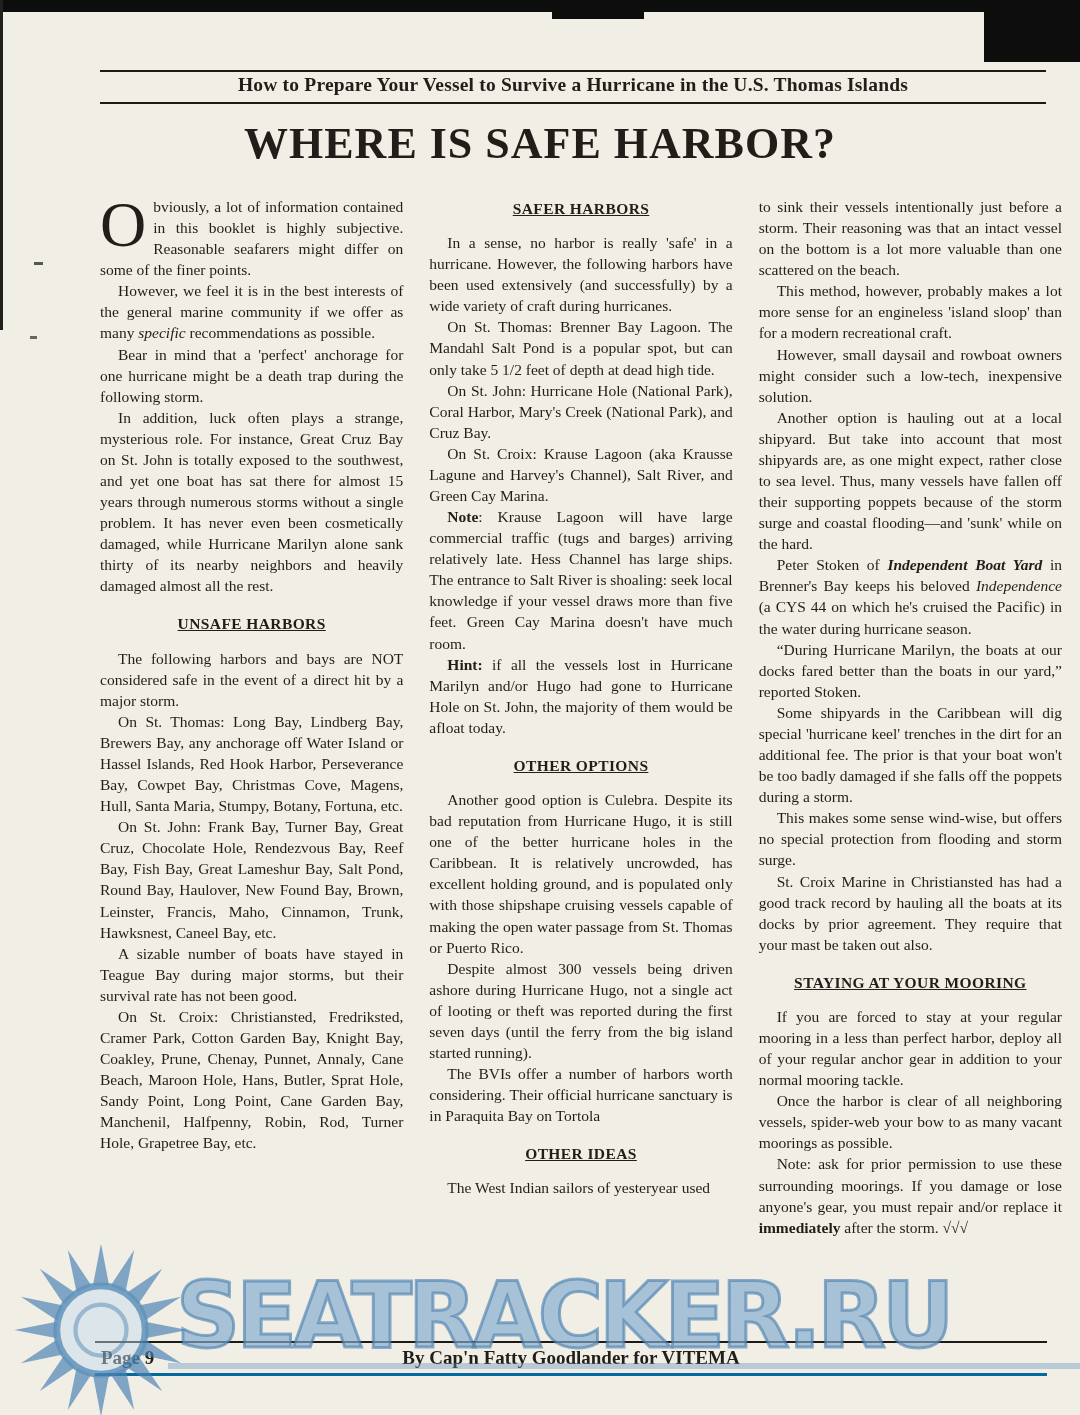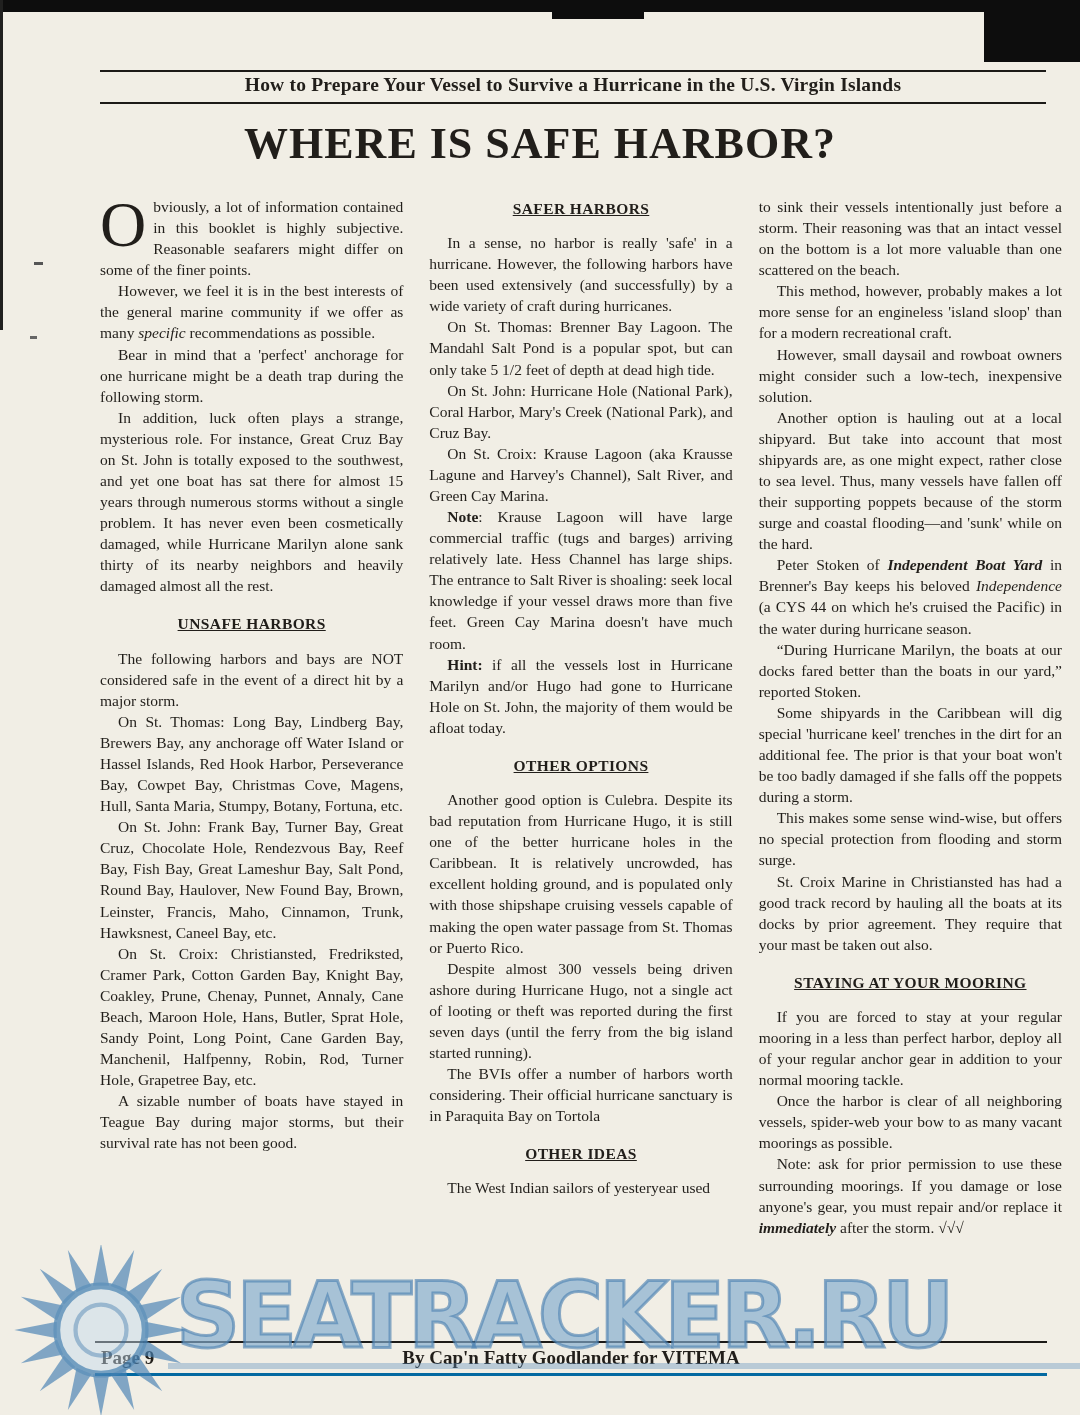--- a/index.html
+++ b/index.html
@@ -78,37 +78,37 @@
 
 <div class="page">
   <div class="scan-top"></div>
   <div class="scan-top-c"></div>
   <div class="scan-corner"></div>
   <div class="scan-left"></div>
   <div class="scan-dash1"></div>
   <div class="scan-dash2"></div>
 
   <div class="rule rule-top"></div>
-  <div class="running-header">How to Prepare Your Vessel to Survive a Hurricane in the U.S. Virgin Islands</div>
+  <div class="running-header">How to Prepare Your Vessel to Survive a Hurricane in the U.S. Thomas Islands</div>
   <div class="rule rule-bot"></div>
 
   <h1 class="title">WHERE IS SAFE HARBOR?</h1>
 
   <div class="columns">
     <div class="col" id="col-0">
         <p class="para no-indent"><span class="dropcap">O</span><span>bviously, a lot of information contained in this booklet is highly subjective. Reasonable seafarers might differ on some of the finer points.</span></p>
         <p class="para"><span>However, we feel it is in the best interests of the general marine community if we offer as many </span><span style="font-style: italic;">specific</span><span> recommendations as possible.</span></p>
         <p class="para"><span>Bear in mind that a 'perfect' anchorage for one hurricane might be a death trap during the following storm.</span></p>
         <p class="para"><span>In addition, luck often plays a strange, mysterious role. For instance, Great Cruz Bay on St. John is totally exposed to the southwest, and yet one boat has sat there for almost 15 years through numerous storms without a single problem. It has never even been cosmetically damaged, while Hurricane Marilyn alone sank thirty of its nearby neighbors and heavily damaged almost all the rest.</span></p>
         <div class="col-heading">UNSAFE HARBORS</div>
         <p class="para"><span>The following harbors and bays are NOT considered safe in the event of a direct hit by a major storm.</span></p>
         <p class="para"><span>On St. Thomas: Long Bay, Lindberg Bay, Brewers Bay, any anchorage off Water Island or Hassel Islands, Red Hook Harbor, Perseverance Bay, Cowpet Bay, Christmas Cove, Magens, Hull, Santa Maria, Stumpy, Botany, Fortuna, etc.</span></p>
         <p class="para"><span>On St. John: Frank Bay, Turner Bay, Great Cruz, Chocolate Hole, Rendezvous Bay, Reef Bay, Fish Bay, Great Lameshur Bay, Salt Pond, Round Bay, Haulover, New Found Bay, Brown, Leinster, Francis, Maho, Cinnamon, Trunk, Hawksnest, Caneel Bay, etc.</span></p>
+        <p class="para"><span>A sizable number of boats have stayed in Teague Bay during major storms, but their survival rate has not been good.</span></p>
         <p class="para"><span>On St. Croix: Christiansted, Fredriksted, Cramer Park, Cotton Garden Bay, Knight Bay, Coakley, Prune, Chenay, Punnet, Annaly, Cane Beach, Maroon Hole, Hans, Butler, Sprat Hole, Sandy Point, Long Point, Cane Garden Bay, Manchenil, Halfpenny, Robin, Rod, Turner Hole, Grapetree Bay, etc.</span></p>
-        <p class="para"><span>A sizable number of boats have stayed in Teague Bay during major storms, but their survival rate has not been good.</span></p>
       </div>
     <div class="col" id="col-1">
         <div class="col-heading">SAFER HARBORS</div>
         <p class="para"><span>In a sense, no harbor is really 'safe' in a hurricane. However, the following harbors have been used extensively (and successfully) by a wide variety of craft during hurricanes.</span></p>
         <p class="para"><span>On St. Thomas: Brenner Bay Lagoon. The Mandahl Salt Pond is a popular spot, but can only take 5 1/2 feet of depth at dead high tide.</span></p>
         <p class="para"><span>On St. John: Hurricane Hole (National Park), Coral Harbor, Mary's Creek (National Park), and Cruz Bay.</span></p>
         <p class="para"><span>On St. Croix: Krause Lagoon (aka Krausse Lagune and Harvey's Channel), Salt River, and Green Cay Marina.</span></p>
         <p class="para"><span style="font-weight: bold;">Note</span><span>: Krause Lagoon will have large commercial traffic (tugs and barges) arriving relatively late. Hess Channel has large ships. The entrance to Salt River is shoaling: seek local knowledge if your vessel draws more than five feet. Green Cay Marina doesn't have much room.</span></p>
         <p class="para"><span style="font-weight: bold;">Hint:</span><span> if all the vessels lost in Hurricane Marilyn and/or Hugo had gone to Hurricane Hole on St. John, the majority of them would be afloat today.</span></p>
         <div class="col-heading">OTHER OPTIONS</div>
@@ -124,21 +124,21 @@
         <p class="para"><span>However, small daysail and rowboat owners might consider such a low-tech, inexpensive solution.</span></p>
         <p class="para"><span>Another option is hauling out at a local shipyard. But take into account that most shipyards are, as one might expect, rather close to sea level. Thus, many vessels have fallen off their supporting poppets because of the storm surge and coastal flooding—and 'sunk' while on the hard.</span></p>
         <p class="para"><span>Peter Stoken of </span><span style="font-style: italic; font-weight: bold;">Independent Boat Yard</span><span> in Brenner's Bay keeps his beloved </span><span style="font-style: italic;">Independence</span><span> (a CYS 44 on which he's cruised the Pacific) in the water during hurricane season.</span></p>
         <p class="para"><span>“During Hurricane Marilyn, the boats at our docks fared better than the boats in our yard,” reported Stoken.</span></p>
         <p class="para"><span>Some shipyards in the Caribbean will dig special 'hurricane keel' trenches in the dirt for an additional fee. The prior is that your boat won't be too badly damaged if she falls off the poppets during a storm.</span></p>
         <p class="para"><span>This makes some sense wind-wise, but offers no special protection from flooding and storm surge.</span></p>
         <p class="para"><span>St. Croix Marine in Christiansted has had a good track record by hauling all the boats at its docks by prior agreement. They require that your mast be taken out also.</span></p>
         <div class="col-heading">STAYING AT YOUR MOORING</div>
         <p class="para"><span>If you are forced to stay at your regular mooring in a less than perfect harbor, deploy all of your regular anchor gear in addition to your normal mooring tackle.</span></p>
         <p class="para"><span>Once the harbor is clear of all neighboring vessels, spider-web your bow to as many vacant moorings as possible.</span></p>
-        <p class="para"><span>Note: ask for prior permission to use these surrounding moorings. If you damage or lose anyone's gear, you must repair and/or replace it </span><span style="font-style: italic; font-weight: bold;">immediately</span><span> after the storm. √√√</span></p>
+        <p class="para"><span>Note: ask for prior permission to use these surrounding moorings. If you damage or lose anyone's gear, you must repair and/or replace it </span><span style="font-weight: bold;">immediately</span><span> after the storm. √√√</span></p>
       </div>
   </div>
 
   <div class="footer">
     <span class="page-num">Page 9</span>
     <span class="byline">By Cap'n Fatty Goodlander for VITEMA</span>
   </div>
 
   <div class="watermark">
     <div class="wm-underline"></div>

